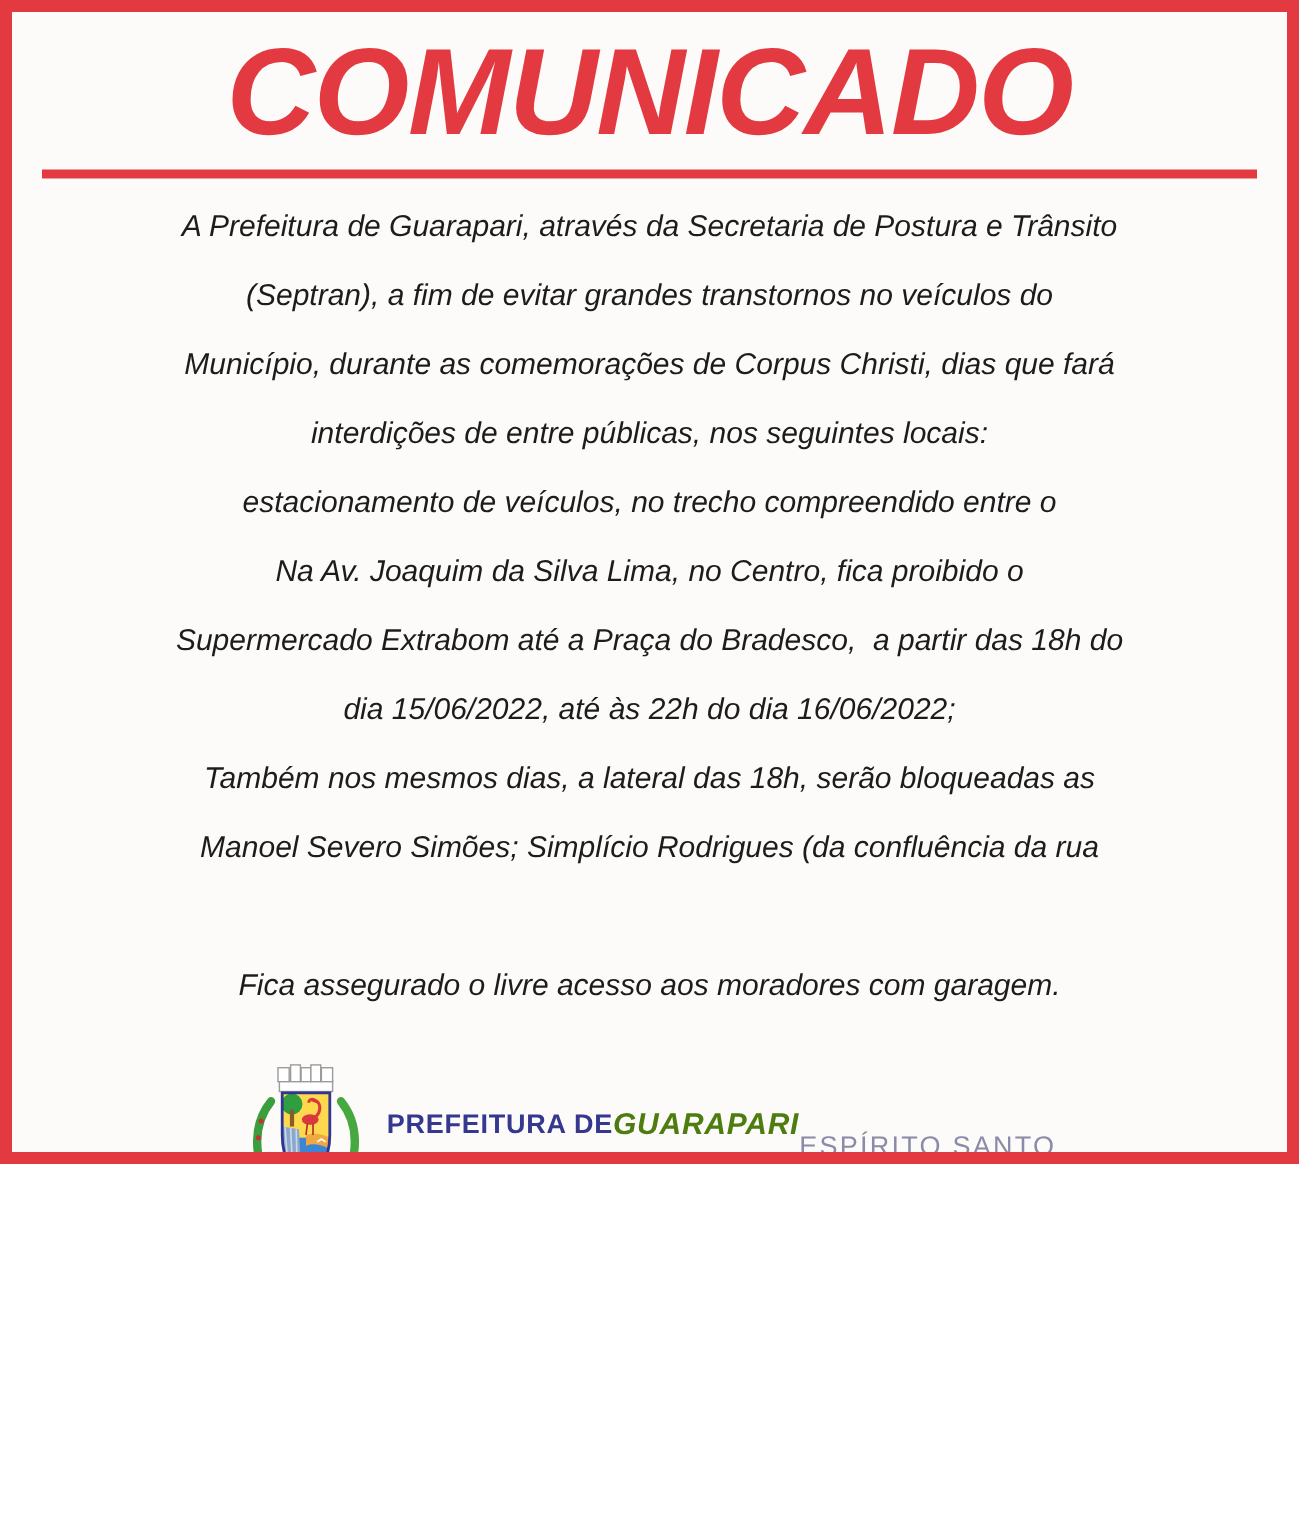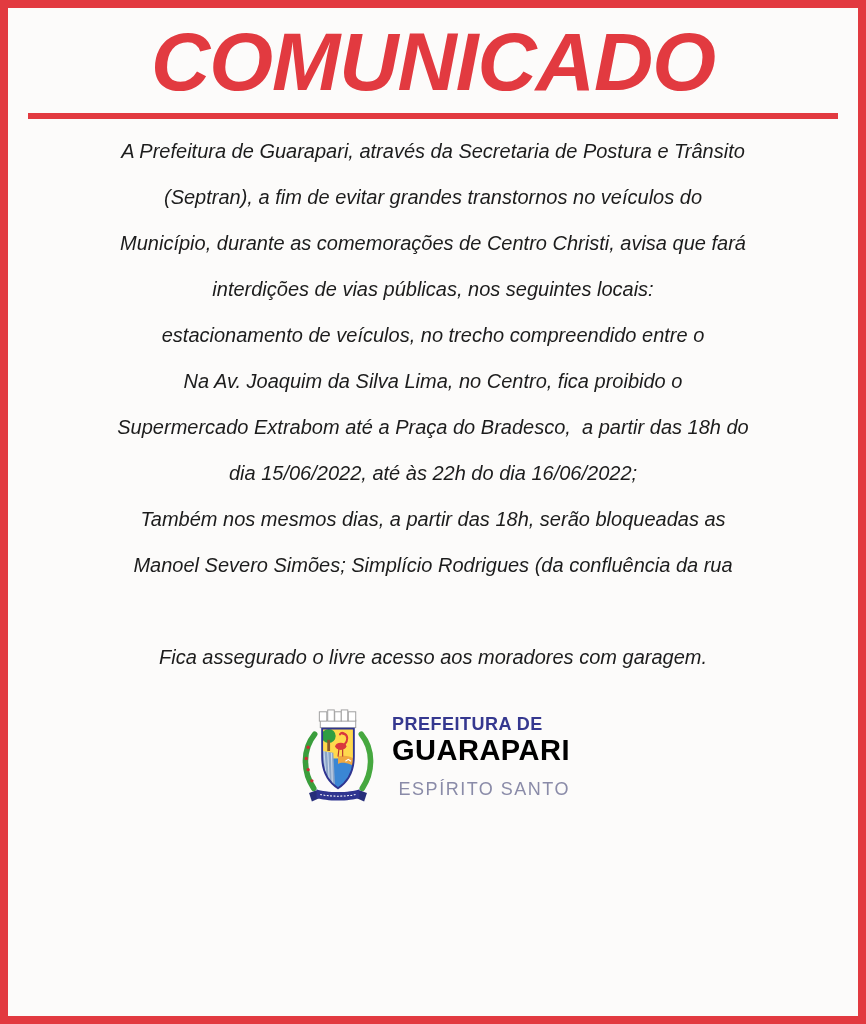--- a/index.html
+++ b/index.html
@@ -1,20 +1,20 @@
 <!DOCTYPE html>
 <html><head>
 <meta charset="utf-8">
 <style>
   * { margin:0; padding:0; box-sizing:border-box; }
   html,body { background:#ffffff; }
   body { font-family:"Liberation Sans", sans-serif; }
 
   .poster {
-    width:866px; height:1024px;
+    width:866px; height:776px;
     border:8px solid #e23a40;
     background:#fcfbfa;
     overflow:hidden;
   }
 
   .title {
     margin-top:10px;
     text-align:center;
     font-style:italic;
     font-weight:bold;
@@ -46,34 +46,35 @@
 
   .logo-row {
     margin-top:24px;
     display:flex;
     align-items:center;
     justify-content:center;
     gap:12px;
   }
   .crest { width:84px; height:108px; display:block; }
 
-  .wordmark { display:flex; flex-direction:column; }
+  .wordmark { display:flex; flex-direction:row; }
   .brand-top {
     font-weight:bold;
     font-size:18px;
     letter-spacing:0.5px;
     color:#35388f;
     line-height:1.1;
   }
   .brand-main {
     font-weight:bold;
-    font-size:29px;
+    font-size:20px;
     letter-spacing:0.5px;
-    color:#000000;
+    color:#4d7c0f;
     line-height:1.05;
+    font-style:italic;
   }
   .brand-sub {
     font-size:18px;
     letter-spacing:1.5px;
     color:#8a8ba8;
     text-align:right;
     margin-top:14px;
     font-weight:500;
   }
 </style>
@@ -82,27 +83,27 @@
 
 <div class="poster">
 
   <h1 class="title">COMUNICADO</h1>
 
   <div class="title-rule"></div>
 
   <div class="body-text">
     <div class="line">A Prefeitura de Guarapari, através da Secretaria de Postura e Trânsito</div>
     <div class="line">(Septran), a fim de evitar grandes transtornos no veículos do</div>
-    <div class="line">Município, durante as comemorações de Centro Christi, avisa que fará</div>
-    <div class="line">interdições de vias públicas, nos seguintes locais:</div>
+    <div class="line">Município, durante as comemorações de Corpus Christi, dias que fará</div>
+    <div class="line">interdições de entre públicas, nos seguintes locais:</div>
     <div class="line">estacionamento de veículos, no trecho compreendido entre o</div>
     <div class="line">Na Av. Joaquim da Silva Lima, no Centro, fica proibido o</div>
     <div class="line">Supermercado Extrabom até a Praça do Bradesco,  a partir das 18h do</div>
     <div class="line">dia 15/06/2022, até às 22h do dia 16/06/2022;</div>
-    <div class="line">Também nos mesmos dias, a partir das 18h, serão bloqueadas as</div>
+    <div class="line">Também nos mesmos dias, a lateral das 18h, serão bloqueadas as</div>
     <div class="line">Manoel Severo Simões; Simplício Rodrigues (da confluência da rua</div>
     <div class="spacer"></div>
     <div class="line">Fica assegurado o livre acesso aos moradores com garagem.</div>
   </div>
 
   <div class="logo-row">
 
     <svg class="crest" viewBox="0 0 90 115" aria-hidden="true">
 
       <g stroke="#9b9b9b" stroke-width="1" fill="#ffffff">

